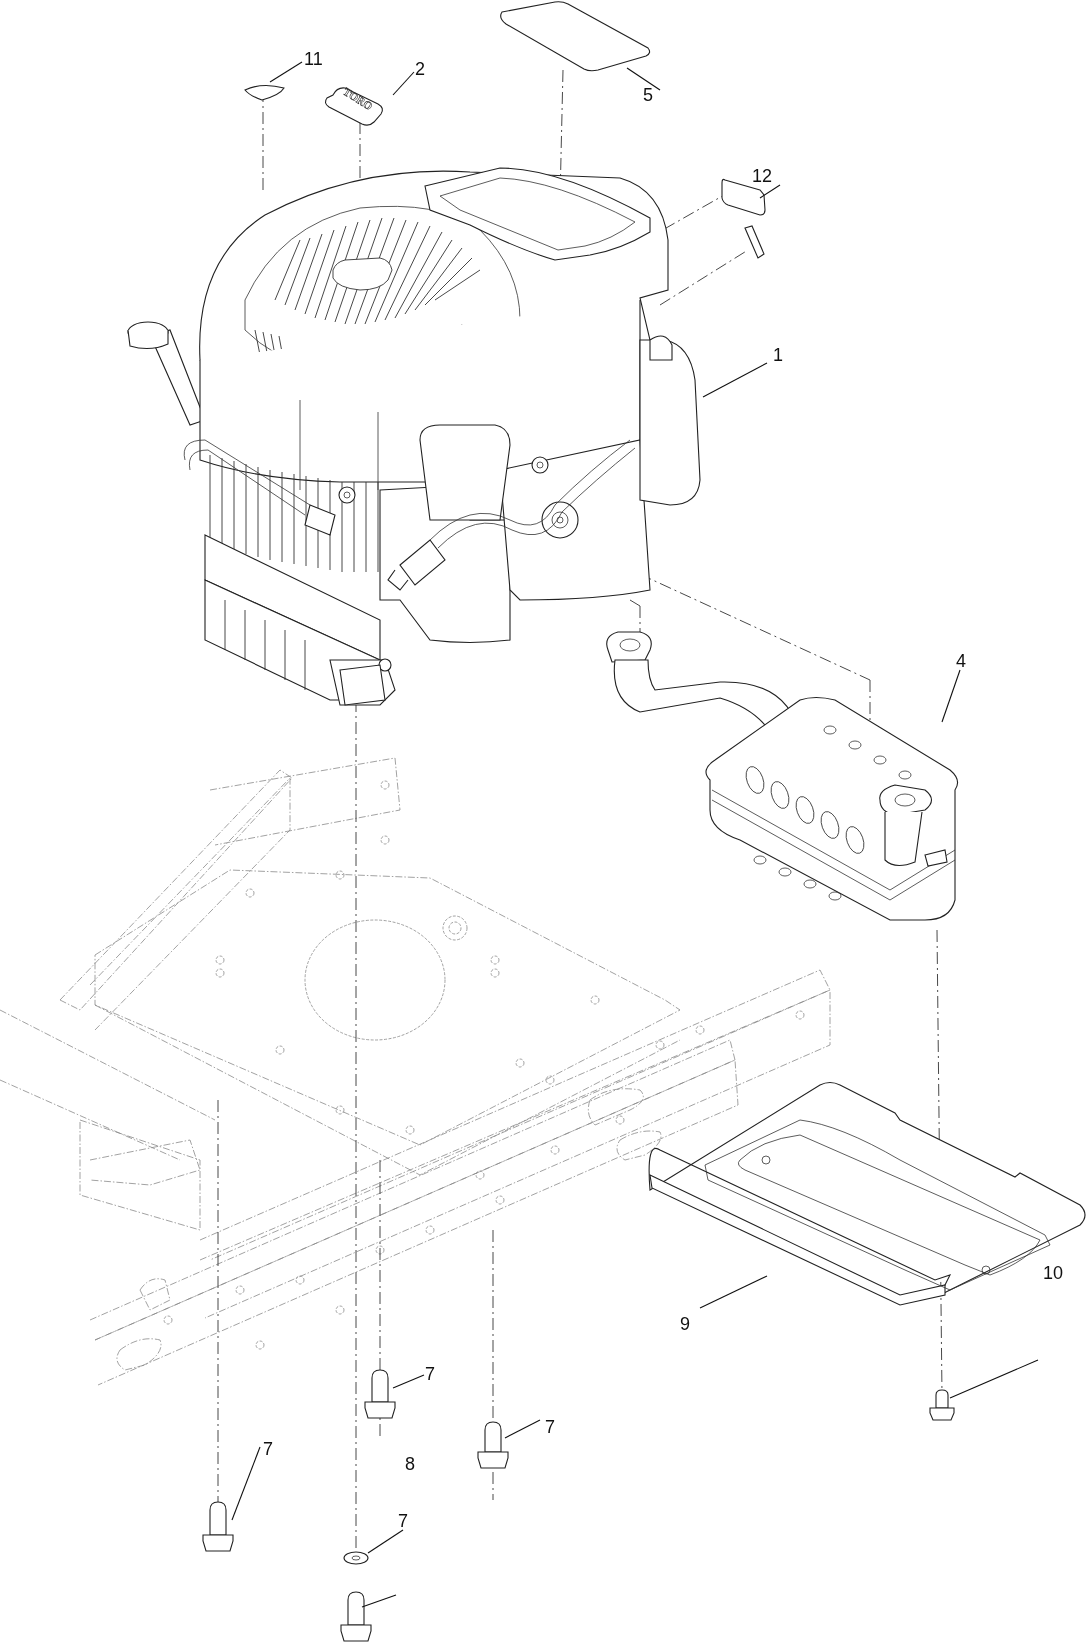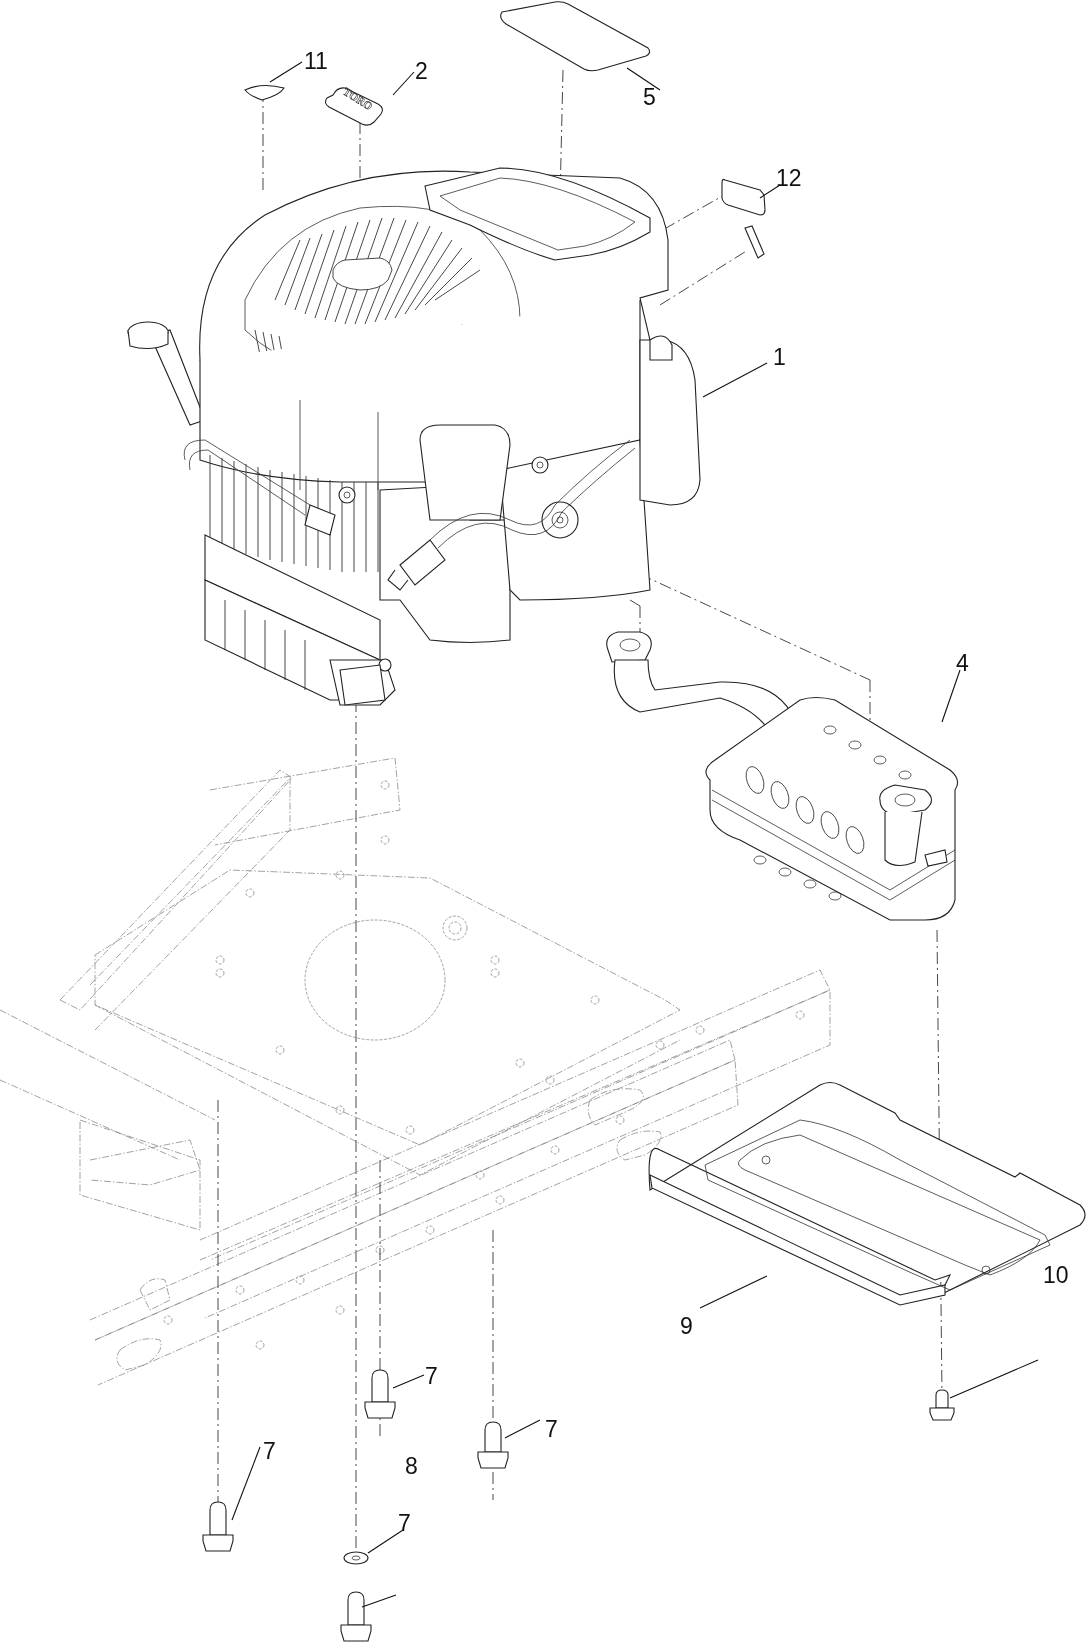--- a/index.html
+++ b/index.html
@@ -7,21 +7,21 @@
          font-family: "Liberation Sans", sans-serif; }
   #diagram { position: absolute; left: 0; top: 0; width: 1091px; height: 1642px; }
   .part { fill: #ffffff; stroke: #222; stroke-width: 1.1; }
   .thin { fill: none; stroke: #333; stroke-width: 0.8; }
   .fill { fill: #fff; stroke: #333; stroke-width: 0.9; }
   .frame { fill: none; stroke: #8a8a8a; stroke-width: 0.8; stroke-dasharray: 7 2 1.5 2; }
   .frame-hole { fill: none; stroke: #8a8a8a; stroke-width: 0.8; stroke-dasharray: 3 1.5; }
   .center { fill: none; stroke: #333; stroke-width: 0.9; stroke-dasharray: 12 4 2 4; }
   .leader { stroke: #111; stroke-width: 1.1; }
   .fins { stroke: #333; stroke-width: 0.9; }
-  .callout { position: absolute; font-size: 23px; color: #111; line-height: 1; }
+  .callout { position: absolute; font-size: 18px; color: #111; line-height: 1; }
 </style>
 </head>
 <body>
 
 <svg id="diagram" viewBox="0 0 1091 1642" xmlns="http://www.w3.org/2000/svg">
 
   <g>
 
     <path class="frame" d="M60 1000 L280 770 L292 778 L80 1010 Z"></path>
     <path class="frame" d="M90 985 L290 778 L290 830 L95 1030"></path>
@@ -300,21 +300,21 @@
     <line class="leader" x1="505" y1="1438" x2="540" y2="1420"></line>
     <line class="leader" x1="232" y1="1520" x2="260" y2="1447"></line>
     <line class="leader" x1="368" y1="1553" x2="403" y2="1530"></line>
     <line class="leader" x1="362" y1="1607" x2="396" y2="1595"></line>
   </g>
 </svg>
 
 <div class="callout" style="left:304px;top:50px;">11</div>
 <div class="callout" style="left:415px;top:60px;">2</div>
 <div class="callout" style="left:643px;top:86px;">5</div>
-<div class="callout" style="left:776px;top:167px;">12</div>
+<div class="callout" style="left:752px;top:167px;">12</div>
 <div class="callout" style="left:773px;top:346px;">1</div>
 <div class="callout" style="left:956px;top:652px;">4</div>
 <div class="callout" style="left:680px;top:1315px;">9</div>
 <div class="callout" style="left:1043px;top:1264px;">10</div>
 <div class="callout" style="left:425px;top:1365px;">7</div>
 <div class="callout" style="left:545px;top:1418px;">7</div>
 <div class="callout" style="left:263px;top:1440px;">7</div>
 <div class="callout" style="left:405px;top:1455px;">8</div>
 <div class="callout" style="left:398px;top:1512px;">7</div>
 

